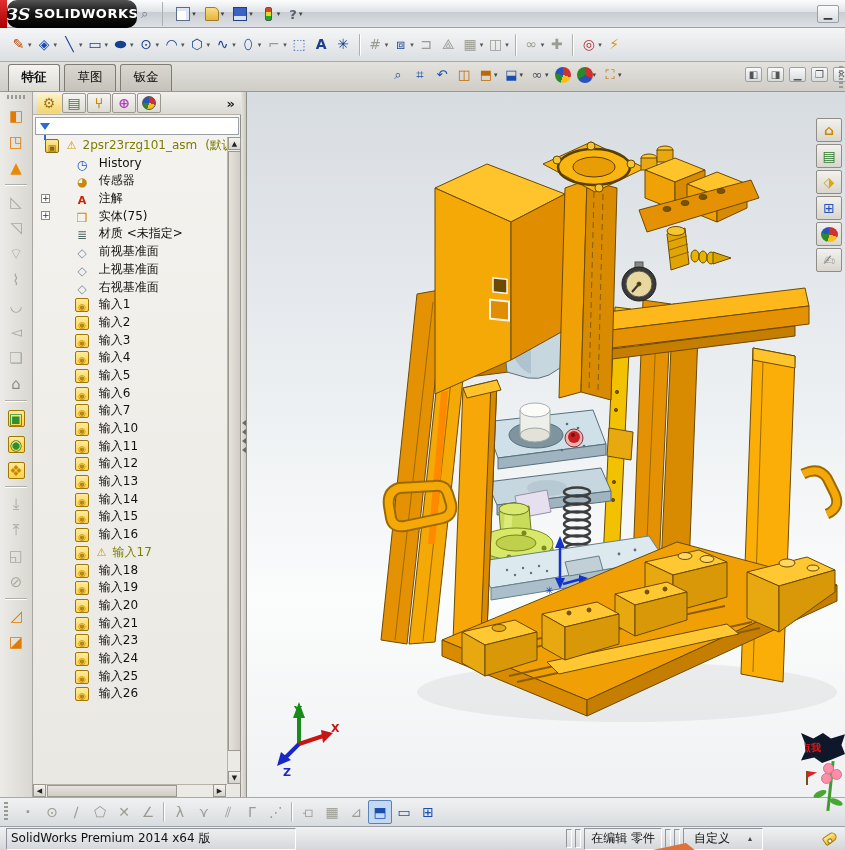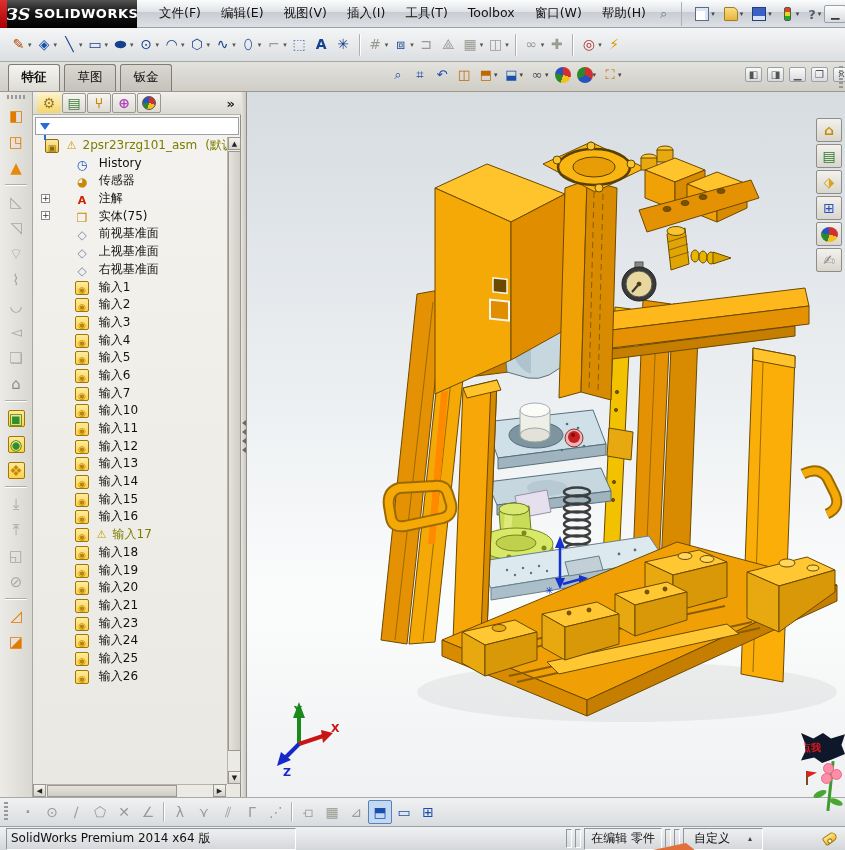--- a/index.html
+++ b/index.html
@@ -4,21 +4,21 @@
 <style>
   * { margin:0; padding:0; box-sizing:border-box; }
   html,body { width:845px; height:850px; overflow:hidden; font-family:"DejaVu Sans","Liberation Sans",sans-serif; }
   #app { position:relative; width:845px; height:850px; background:#d6d3cc; font-size:12px; }
 
   
   .titlebar { position:absolute; left:0; top:0; width:845px; height:28px;
     background:linear-gradient(180deg,#fbfcfd,#dfe2e6 45%,#c9cdd3 46%,#dde0e4); display:flex; align-items:center; border-bottom:1px solid #9aa0a6;}
   .redstrip { position:absolute; left:0; top:0; width:7px; height:28px; background:linear-gradient(180deg,#e03030,#a80000); }
   .logoblock { margin-left:7px; width:130px; height:28px; background:linear-gradient(180deg,#555 0%,#161616 45%,#000 100%);
-    color:#fff; display:flex; align-items:center; justify-content:center; gap:4px; }
+    color:#fff; display:flex; align-items:center; justify-content:center; gap:4px;border-radius:10px; }
   .logoblock .mark { font-style:italic; font-weight:bold; font-size:17px; font-family:"DejaVu Serif","Liberation Serif",serif; }
   .logoblock .name { font-weight:bold; font-size:13px; letter-spacing:.5px; }
   .menus { display:flex; margin-left:12px; }
   .menuitem { padding:4px 10px; color:#111; font-size:12.5px; cursor:default; white-space:nowrap; }
   .searchglyph { margin-left:4px; color:#6b7480; font-size:13px; }
   .qat { display:flex; align-items:center; margin-left:14px; gap:3px; border-left:1px solid #aab0b6; padding-left:10px; height:24px;}
   .qbtn { display:flex; align-items:center; gap:2px; padding:2px 3px; }
   .qglyph { display:inline-block; width:14px; height:14px; }
   .qa-new { background:#fff; border:1px solid #5a6c86; box-shadow:inset -3px 3px #dde6f2; }
   .qa-open { background:linear-gradient(#f9dd84,#e6b53c); border:1px solid #a07d20; border-radius:1px 5px 1px 1px; }
@@ -162,31 +162,20 @@
 <body>
 
 <div id="app">
 
   <div class="titlebar">
     <div class="redstrip"></div>
     <div class="logoblock">
       <span class="mark">ЗS</span>
       <span class="name">SOLIDWORKS</span>
     </div>
-    <div class="menus">
-
-    <span class="menuitem">文件(F)</span>
-        <span class="menuitem">编辑(E)</span>
-        <span class="menuitem">视图(V)</span>
-        <span class="menuitem">插入(I)</span>
-        <span class="menuitem">工具(T)</span>
-        <span class="menuitem">Toolbox</span>
-        <span class="menuitem">窗口(W)</span>
-        <span class="menuitem">帮助(H)</span>
-      </div>
     <span class="searchglyph">⌕</span>
     <div class="qat">
 
         <span class="qbtn">
           <span class="qglyph qa-new"></span>
           <span class="dArrow">▾</span>
         </span>
 
         <span class="qbtn">
           <span class="qglyph qa-open"></span>
@@ -576,20 +565,26 @@
             <span class="tlabel">注解</span>
           </div>
 
           <div class="trow">
             <span class="exp" data-exp="1"></span>
             <span class="ticon" data-icon="solids"></span>
             <span class="twarn"></span>
             <span class="tlabel">实体(75)</span>
           </div>
 
+          <div class="trow">
+            
+            <span class="ticon" data-icon="material"></span>
+            <span class="twarn"></span>
+            <span class="tlabel">材质 &lt;未指定&gt;</span>
+          </div>
 
           <div class="trow">
             
             <span class="ticon" data-icon="plane"></span>
             <span class="twarn"></span>
             <span class="tlabel">前视基准面</span>
           </div>
 
           <div class="trow">
             

